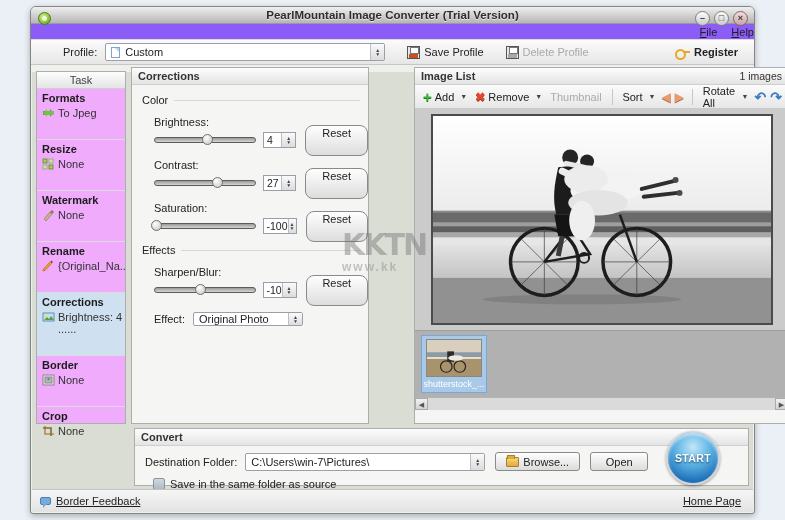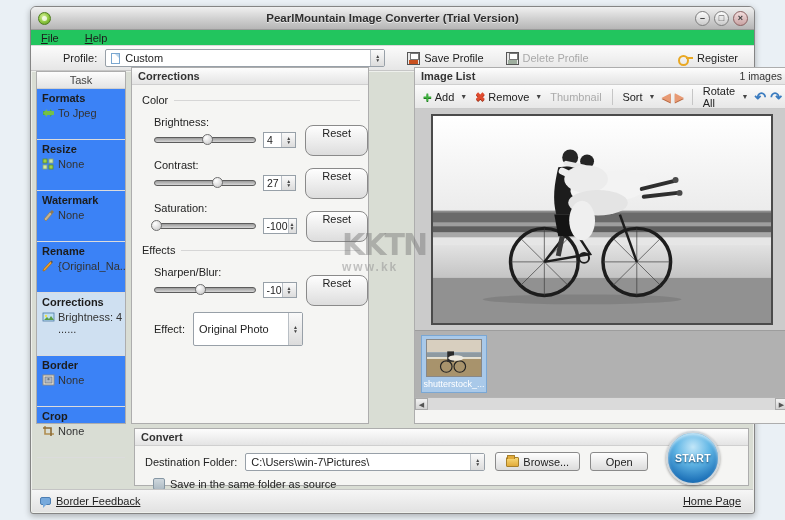--- a/index.html
+++ b/index.html
@@ -4,39 +4,39 @@
 <style>
   * { margin:0; padding:0; box-sizing:border-box; }
   html,body { width:785px; height:520px; overflow:hidden; }
   body { background:#eaf0f5; font-family:"Liberation Sans", sans-serif; font-size:11px; color:#222; position:relative; }
 
   #window { position:absolute; left:30px; top:6px; width:725px; height:508px;
     border:1px solid #858585; border-radius:6px 6px 3px 3px; background:#eef0ec;
     box-shadow:0 2px 6px rgba(0,0,0,.28); }
 
   
-  .titlebar { position:relative; height:23px; border-radius:5px 5px 0 0;
+  .titlebar { position:relative; height:17px; border-radius:5px 5px 0 0;
     background:linear-gradient(#f0f0f0,#cfcfcf 55%,#b6b6b6); border-bottom:1px solid #9a9a9a;
     display:flex; align-items:center; }
   .app-icon { position:absolute; left:7px; top:5px; width:13px; height:13px; border-radius:50%;
     background:radial-gradient(circle at 40% 35%, #d9f29a, #8cc63f 55%, #5a9222);
     border:1px solid #4e7d1e; }
   .app-icon::after { content:""; position:absolute; left:3px; top:3px; width:5px; height:5px;
     border-radius:50%; background:rgba(255,255,255,.75); }
   .title-text { flex:1; text-align:center; font-weight:bold; font-size:11.5px; color:#2e2e2e;
     text-shadow:0 1px 0 rgba(255,255,255,.6); }
   .win-btns { position:absolute; right:6px; top:4px; display:flex; gap:4px; }
   .win-btn { width:15px; height:15px; border-radius:50%; border:1px solid #7e7e7e;
     background:linear-gradient(#fdfdfd,#cacaca); font-size:9px; line-height:12px; text-align:center;
     color:#3a3a3a; font-weight:bold; cursor:default; }
   .win-btn.close { background:linear-gradient(#f3dede,#c9a3a3); border-color:#8a6060; }
 
   
-  .menubar { height:16px; background:#22c55e; border-bottom:1px solid #dadada;
-    display:flex; align-items:center; padding-left:10px; gap:26px; }
+  .menubar { height:16px; background:#8b5cf6; border-bottom:1px solid #dadada;
+    display:flex; align-items:center; padding-left:10px; gap:14px;justify-content:flex-end; }
   .menu-item { display:inline-block; color:#1d1d1d; }
   .menu-item::first-letter { text-decoration:underline; }
 
   
   .toolbar { height:25px; background:linear-gradient(#fbfbfb,#e6e6e6); border-bottom:1px solid #c6c6c6;
     display:flex; align-items:center; padding:0 10px; }
   .tb-label { margin-left:22px; margin-right:8px; }
   .combo { display:flex; align-items:center; background:#fff; border:1px solid #98a0a8; border-radius:2px;
     height:18px; position:relative; }
   .combo .doc-icon { width:9px; height:11px; margin:0 5px 0 5px; background:#fff; border:1px solid #7aa7d0;
@@ -59,21 +59,21 @@
   .spacer { flex:1; }
 
   
   .content-bg { position:absolute; left:1px; right:1px; top:65px; bottom:24px; background:#d9ddd4; }
 
   .panel { position:absolute; background:#f5f5f3; border:1px solid #adadad; }
   .panel-header { height:17px; background:linear-gradient(#fdfdfd,#e4e4e4); border-bottom:1px solid #cfcfcf;
     font-weight:bold; color:#333; line-height:16px; padding-left:6px; }
 
   
-  #task-panel { left:5px; top:64px; width:90px; height:353px; background:#3b82f6; }
+  #task-panel { left:5px; top:64px; width:90px; height:353px; background:#f0abfc; }
   #task-panel .panel-header { font-weight:normal; text-align:center; padding-left:0; color:#444; }
   .task-item { border-bottom:1px solid #dcdcdc; padding:3px 0 20px 5px; cursor:default; }
   .task-item .t-title { font-weight:bold; color:#1c1c1c; margin-bottom:3px; }
   .task-item .t-val { display:flex; align-items:center; gap:3px; color:#333; white-space:nowrap; overflow:hidden; }
   .task-item.selected { background:#cfe0f1; }
   .ticon { width:13px; height:12px; flex:0 0 13px; display:inline-block; }
 
   
   #corrections-panel { left:100px; top:60px; width:238px; height:357px; }
   .group-row { display:flex; align-items:center; margin:9px 8px 0 10px; color:#222; }
@@ -83,21 +83,21 @@
   .track-wrap { position:relative; width:104px; height:14px; }
   .groove { position:absolute; left:0; right:0; top:4px; height:6px; border:1px solid #5c5c5c; border-radius:3px;
     background:linear-gradient(#9a9a9a,#d6d6d6); }
   .thumb { position:absolute; top:1px; width:11px; height:11px; border-radius:50%;
     border:1px solid #6f6f6f; background:radial-gradient(circle at 35% 30%, #ffffff, #c3c3c3); }
   .valbox { display:flex; margin-left:7px; width:34px; height:16px; border:1px solid #97a0a8; background:#fff; }
   .valbox .vtext { flex:1; text-align:left; padding:1px 0 0 3px; font-size:10.5px; }
   .reset-btn { margin-left:9px; width:64px; height:31px; border:1px solid #8a8a8a; border-radius:8px;
     background:linear-gradient(#fefefe,#dddddd); text-align:center; line-height:15px; color:#222; }
   .effect-row { display:flex; align-items:center; margin:13px 0 0 22px; }
-  .effect-combo { width:110px; height:34px; margin-left:8px; }
+  .effect-combo { width:110px; height:14px; margin-left:8px; }
 
   
   #imagelist-panel { left:343px; top:60px; width:375px; height:357px;margin-left:40px; }
   #imagelist-panel .panel-header { display:flex; }
   #imagelist-panel .panel-header .count { margin-left:auto; font-weight:normal; font-size:10.5px; padding-right:6px; }
   .il-toolbar { height:24px; background:linear-gradient(#fbfbfb,#e7e7e7); border-bottom:1px solid #c9c9c9;
     display:flex; align-items:center; padding:0 6px; gap:4px; }
   .il-btn { display:flex; align-items:center; gap:3px; padding:0 2px; }
   .il-btn.disabled { color:#ababab; }
   .caret { font-size:7px; color:#444; margin-left:3px; }
@@ -189,21 +189,21 @@
     </span>
     <span class="tb-btn">
       <span class="floppy"></span>
       <span>Save Profile</span>
     </span>
     <span class="tb-btn disabled">
       <span class="floppy gray"></span>
       <span>Delete Profile</span>
     </span>
     <span class="spacer"></span>
-    <span class="tb-btn" style="margin-right:6px;">
+    <span class="tb-btn" style="margin-right:6px;font-weight:bold;">
       <span class="key-icon"></span>
       <span>Register</span>
     </span>
   </div>
 
   <div class="content-bg"></div>
 
   <div class="panel" id="task-panel">
     <div class="panel-header">Task</div>
 

